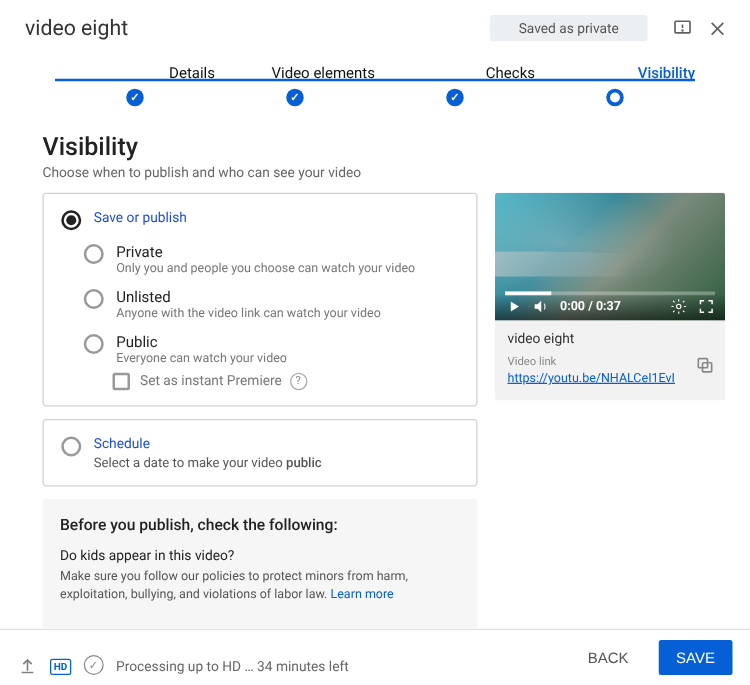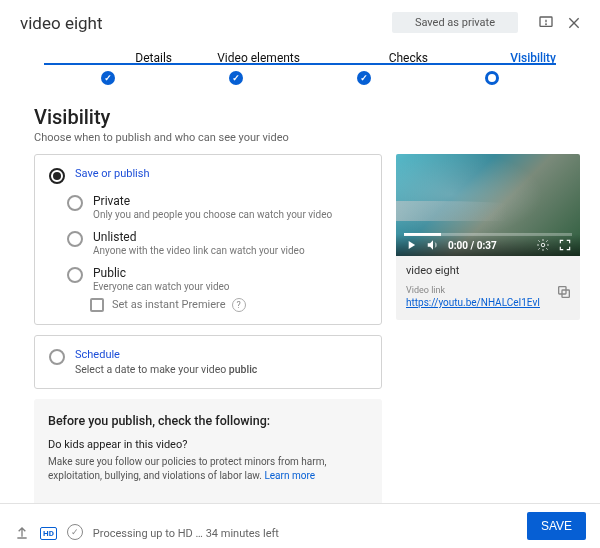--- a/index.html
+++ b/index.html
@@ -242,16 +242,17 @@
 
   <div class="footer-bar">
     <span class="fico">
       <svg width="16" height="16" viewBox="0 0 24 24" fill="none" stroke="currentColor" stroke-width="2">
           <path d="M12 19V6M7 11l5-5 5 5M5 21h14"></path>
         </svg>
     </span>
     <span class="hd-badge">HD</span>
     <span class="check-circle">✓</span>
     <span class="processing">Processing up to HD … 34 minutes left</span>
+    <button class="btn btn-back">BACK</button>
     <button class="btn btn-save">SAVE</button>
   </div>
 
 </div>
 
 </body></html>

